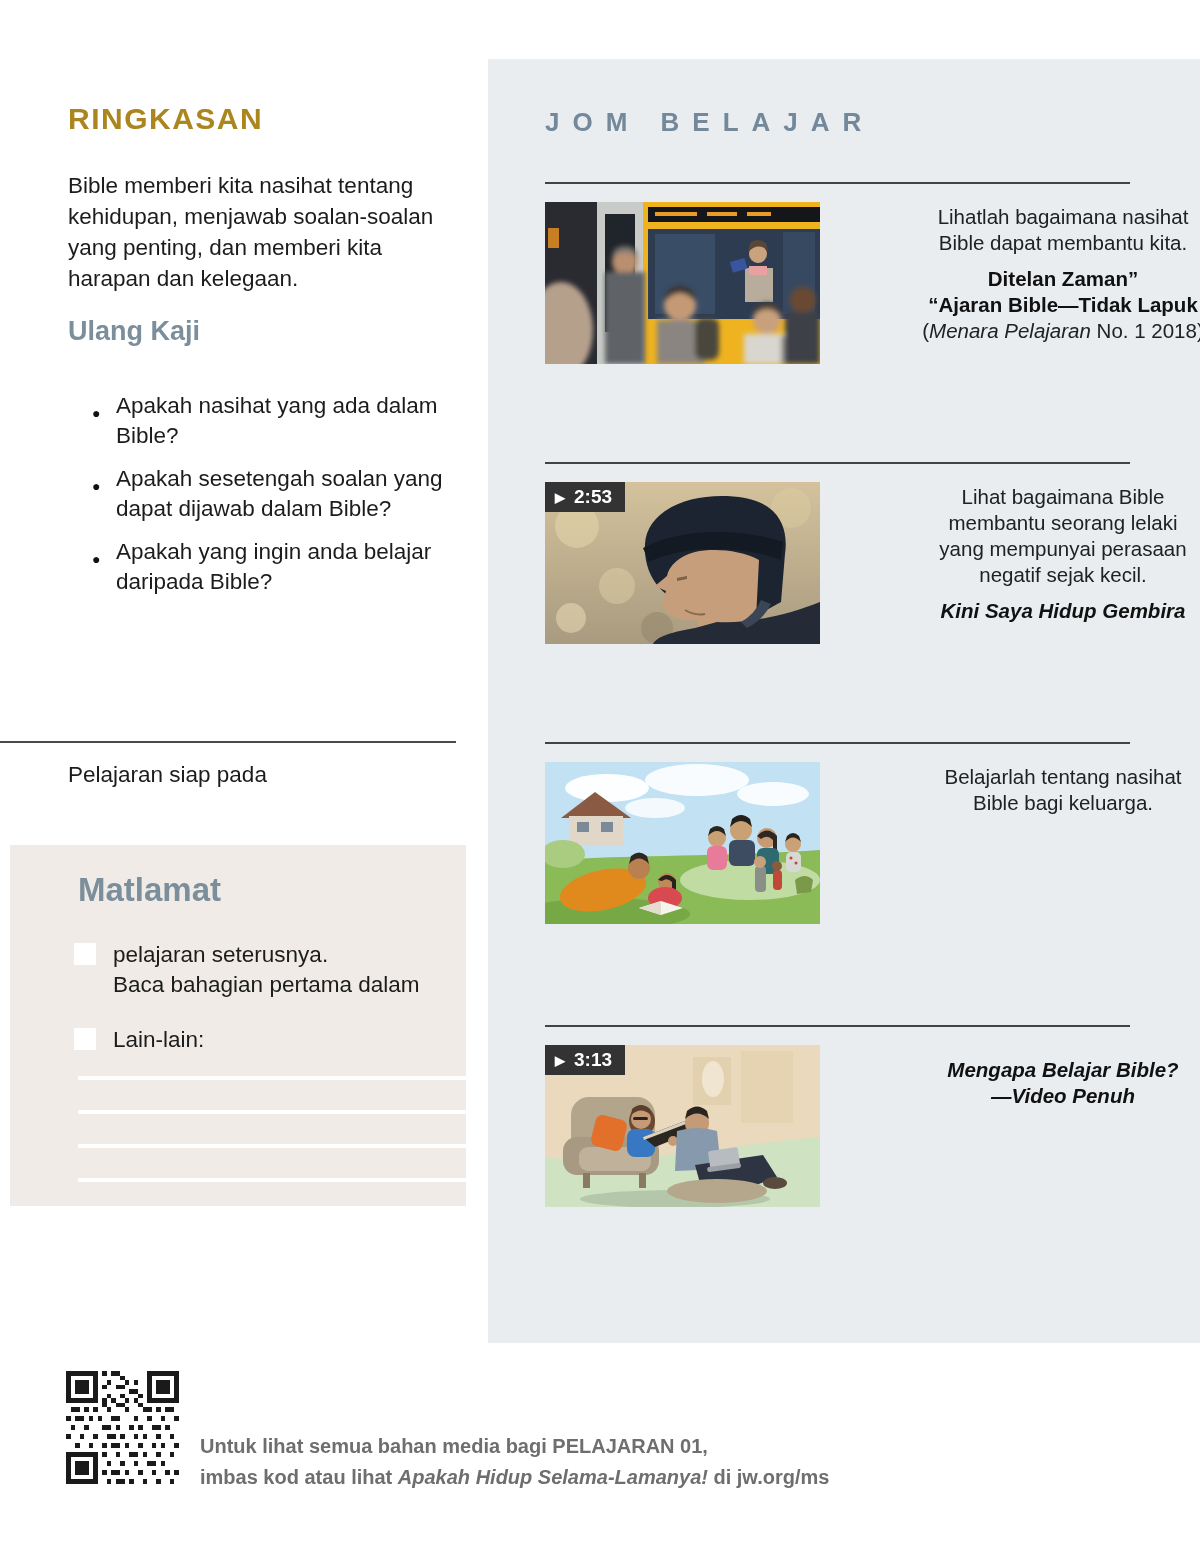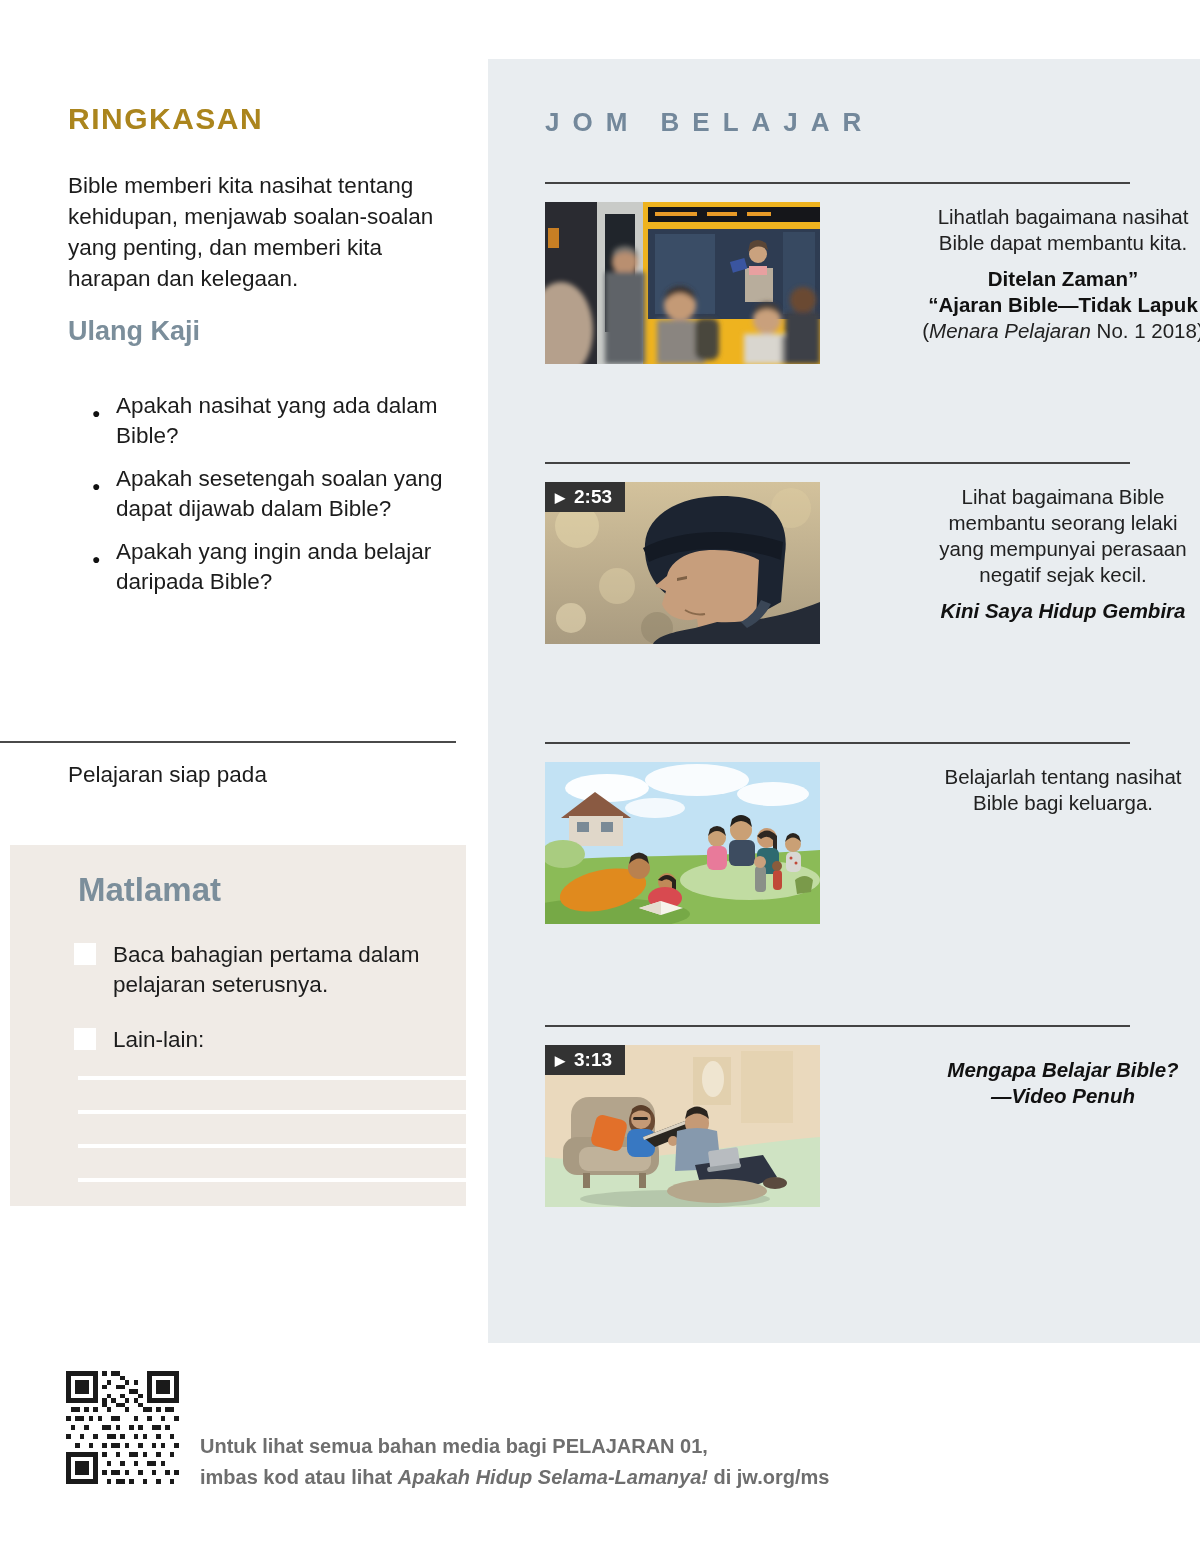--- a/index.html
+++ b/index.html
@@ -123,22 +123,22 @@
 
   <div class="left-divider"></div>
   <div class="ready-label">Pelajaran siap pada</div>
 
   <div class="goals-box">
     <div class="goals-title">Matlamat</div>
 
     <div class="goal-row r1">
       <span class="goal-checkbox"></span>
       <span class="goal-text">
+        <span class="ln">pelajaran seterusnya.</span>
         <span class="ln">Baca bahagian pertama dalam</span>
-        <span class="ln">pelajaran seterusnya.</span>
       </span>
     </div>
 
     <div class="goal-row r2">
       <span class="goal-checkbox"></span>
       <span class="goal-text">Lain-lain:</span>
     </div>
 
     <div class="write-line" style="top:231px"></div>
     <div class="write-line" style="top:265px"></div>

